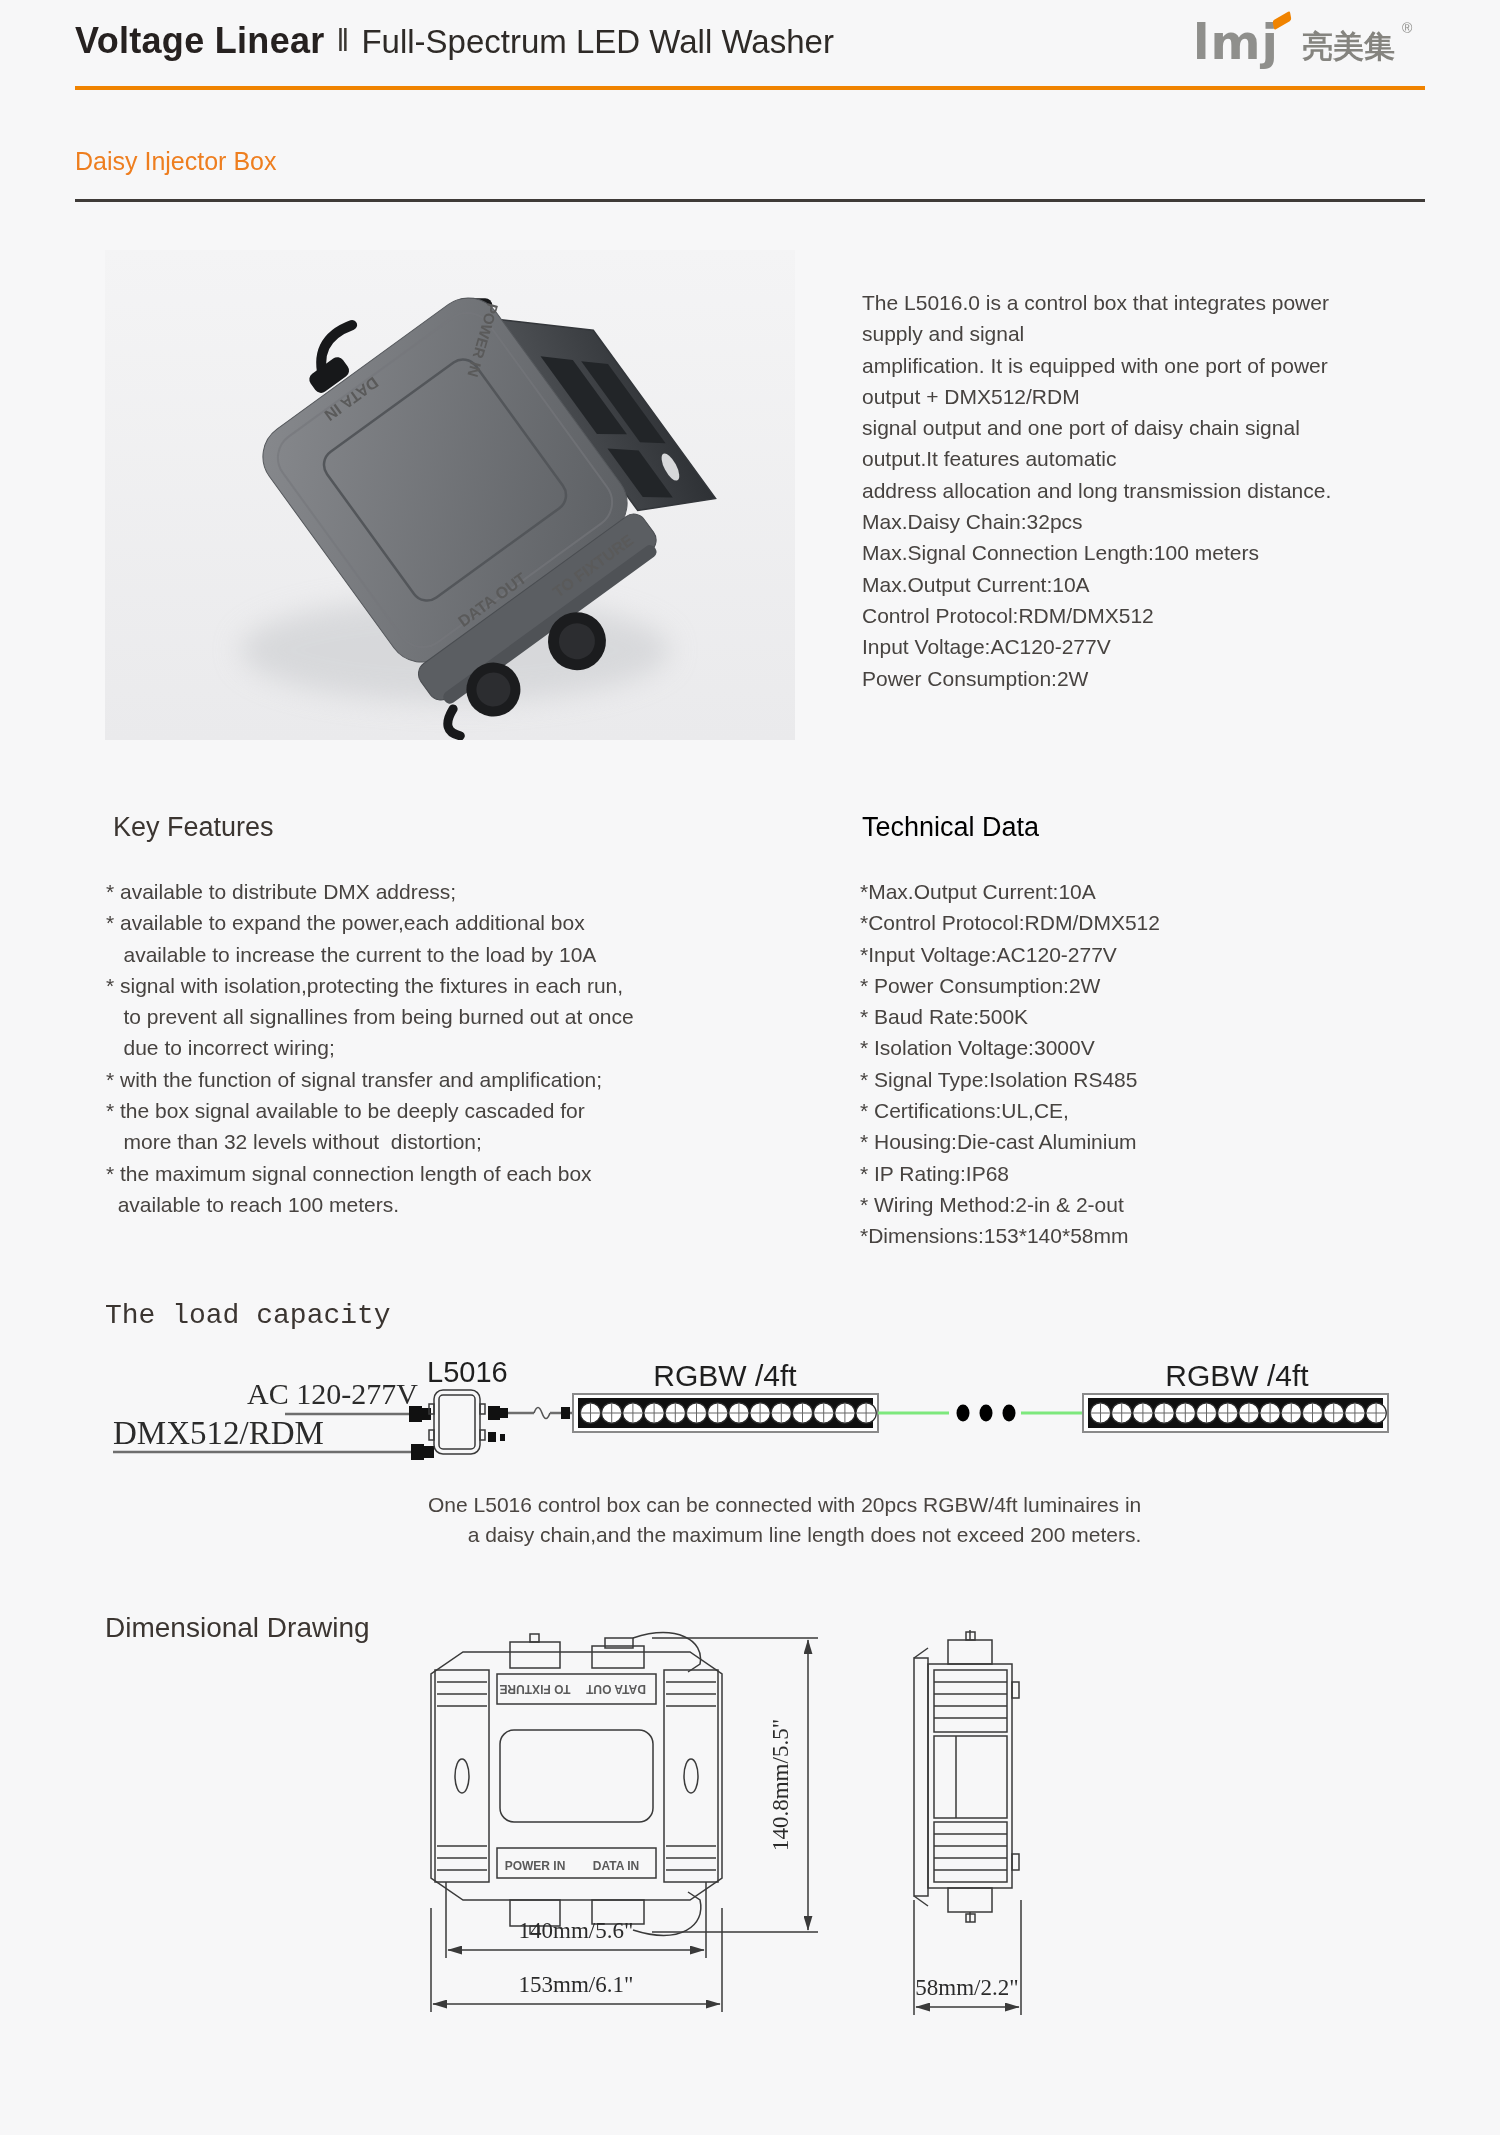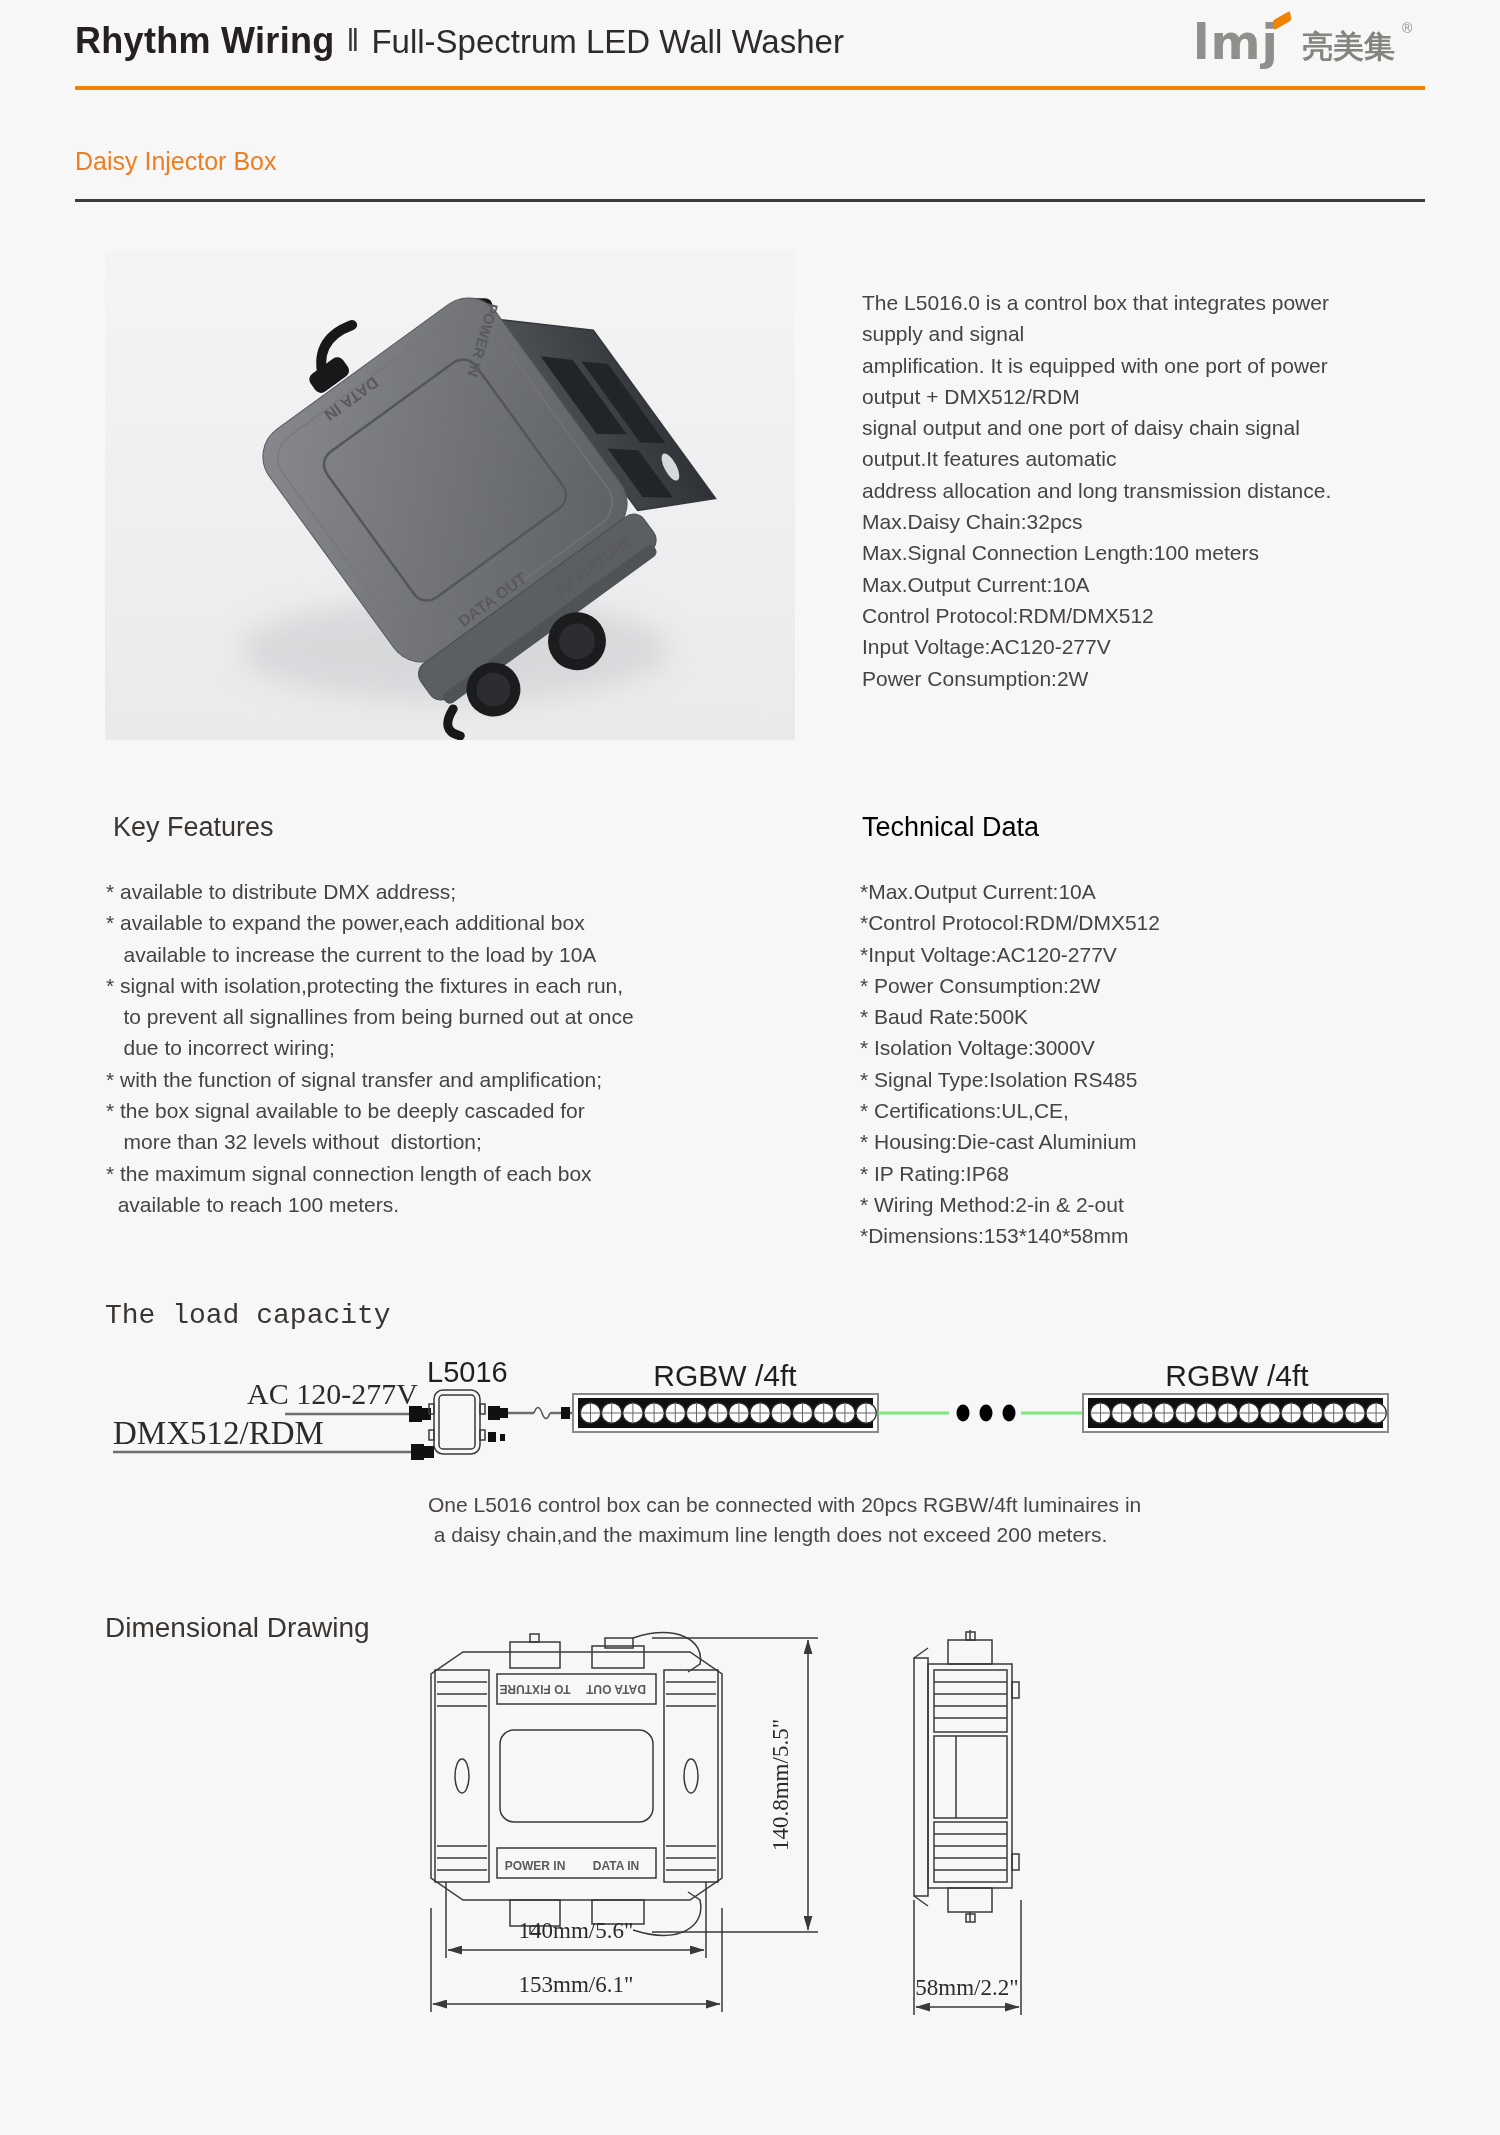--- a/index.html
+++ b/index.html
@@ -21,38 +21,38 @@
   .rule-orange{left:75px;top:86px;width:1350px;height:4px;background:#F08300;}
   .sec-title{left:75px;top:147px;font-size:25px;color:#EE7E1F;}
   .rule-dark{left:75px;top:199px;width:1350px;height:3px;background:#3f3b38;}
   
   .desc{left:862px;top:287px;font-size:21px;line-height:31.3px;white-space:pre-wrap;color:#474340;}
   .kf-title{left:113px;top:812px;font-size:27px;color:#3b3531;}
   .td-title{left:862px;top:812px;font-size:27px;color:#000000;}
   .kf-list{left:106px;top:876px;font-size:21px;line-height:31.3px;white-space:pre-wrap;color:#474340;}
   .td-list{left:860px;top:876px;font-size:21px;line-height:31.3px;white-space:pre-wrap;color:#474340;}
   .lc-title{left:105px;top:1300px;font-size:28px;color:#3b3531;font-family:Liberation Mono, monospace;}
-  .caption{left:428px;top:1490px;font-size:21px;line-height:30px;white-space:pre-wrap;color:#4a4541;}
+  .caption{left:428px;top:1490px;font-size:21px;line-height:30px;white-space:pre-wrap;color:#4a4541;text-align:right;}
   .dd-title{left:105px;top:1612px;font-size:28px;color:#3b3531;}
   .hero{left:105px;top:250px;}
   .diagram{left:75px;top:1348px;}
   .dims{left:400px;top:1630px;}
   
   .cad{font-family:"Liberation Serif","DejaVu Serif",serif;fill:#2b2b2b;}
   .lbl{font-family:"Liberation Sans",sans-serif;fill:#1f1f1f;}
   .eng{font-family:"Liberation Sans",sans-serif;font-weight:bold;fill:#5a5a5a;}
   .draw line,.draw rect,.draw path,.draw ellipse,.draw circle{stroke:#3a3a3a;fill:none;stroke-width:1.5;}
 </style>
 </head>
 <body>
 
 <div class="page">
 
   <div class="abs title-row">
-    <span class="t-bold">Rhythm Wiring</span><span class="t-sep">‖</span><span class="t-rest">Full-Spectrum LED Wall Washer</span>
+    <span class="t-bold">Voltage Linear</span><span class="t-sep">‖</span><span class="t-rest">Full-Spectrum LED Wall Washer</span>
   </div>
   <div class="abs logo">
     <span class="logo-lmj">lmj</span>
     <span class="logo-acc"></span>
     <span class="logo-cjk">亮美集</span>
     <span class="logo-reg">®</span>
   </div>
   <div class="abs rule-orange"></div>
 
   <div class="abs sec-title">Daisy Injector Box</div>

